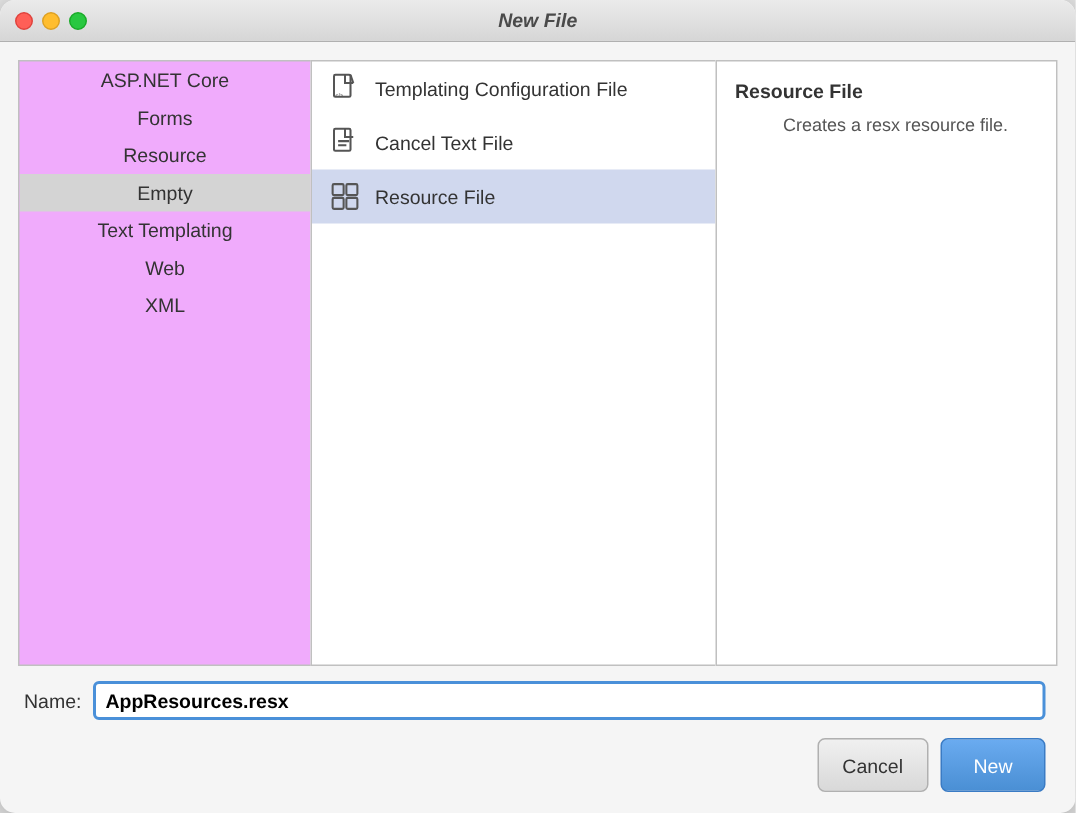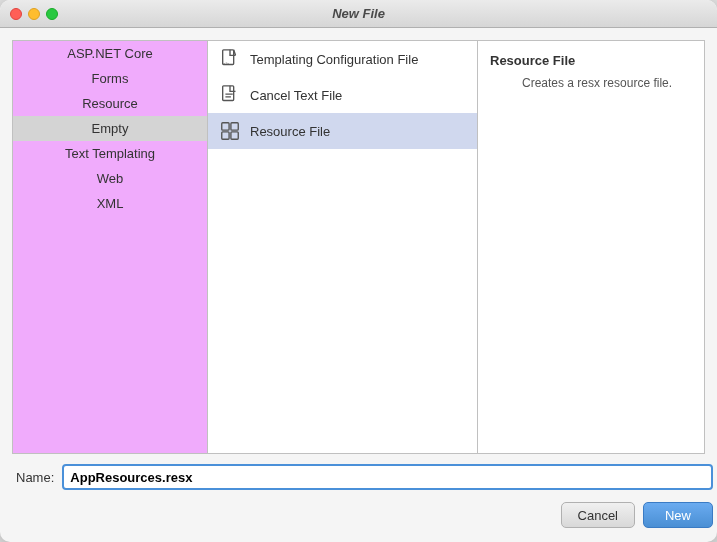--- a/index.html
+++ b/index.html
@@ -150,21 +150,21 @@
     }
 
     .panel-right-desc {
       font-size: 12px;
       color: #555;
       line-height: 1.5;
       margin-left: 32px;
     }
 
     .bottom-area {
-      padding: 10px 4px 14px 16px;
+      padding: 10px 20px 14px 16px;
       display: flex;
       flex-direction: column;
       gap: 12px;
     }
 
     .name-row {
       display: flex;
       align-items: center;
       gap: 8px;
     }
@@ -187,21 +187,21 @@
       font-weight: bold;
     }
 
     .button-row {
       display: flex;
       justify-content: flex-end;
       gap: 8px;
     }
 
     .btn {
-      height: 26px;
+      height: 36px;
       min-width: 70px;
       border-radius: 5px;
       font-size: 13px;
       cursor: pointer;
       border: 1px solid #b0b0b0;
       padding: 0 16px;
     }
 
     .btn-cancel {
       background: linear-gradient(to bottom, #f0f0f0, #d8d8d8);

